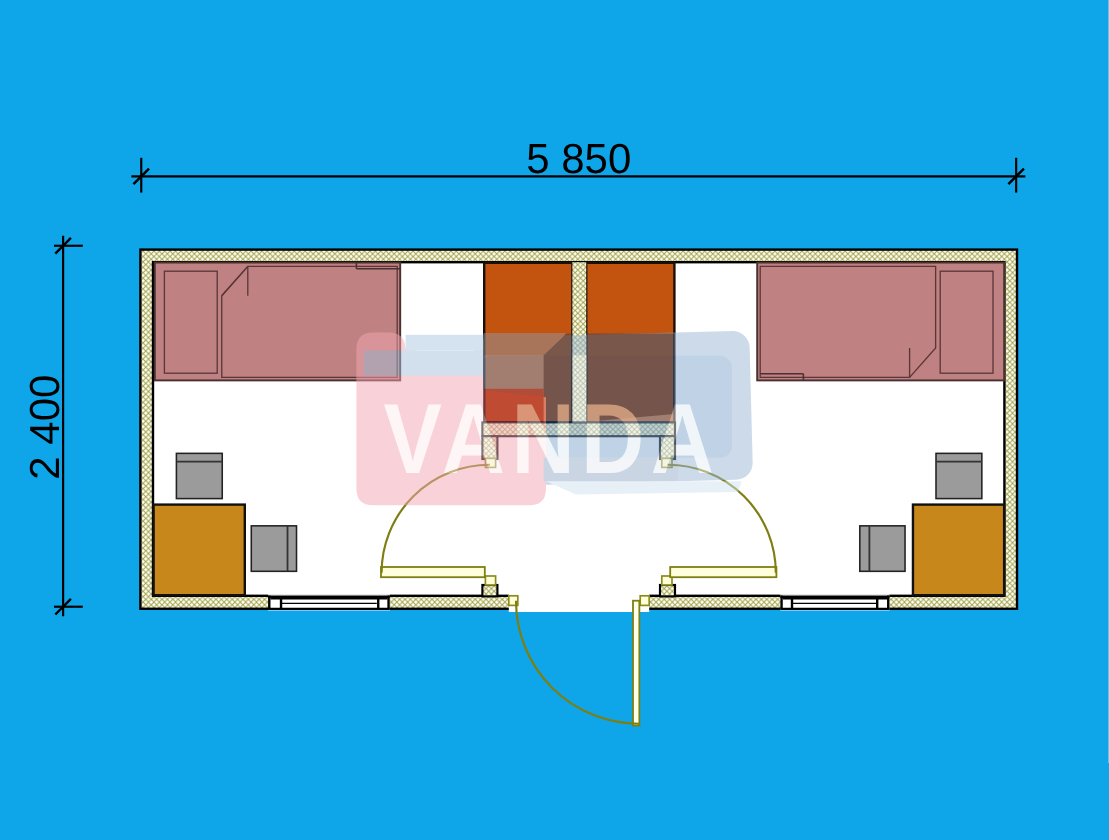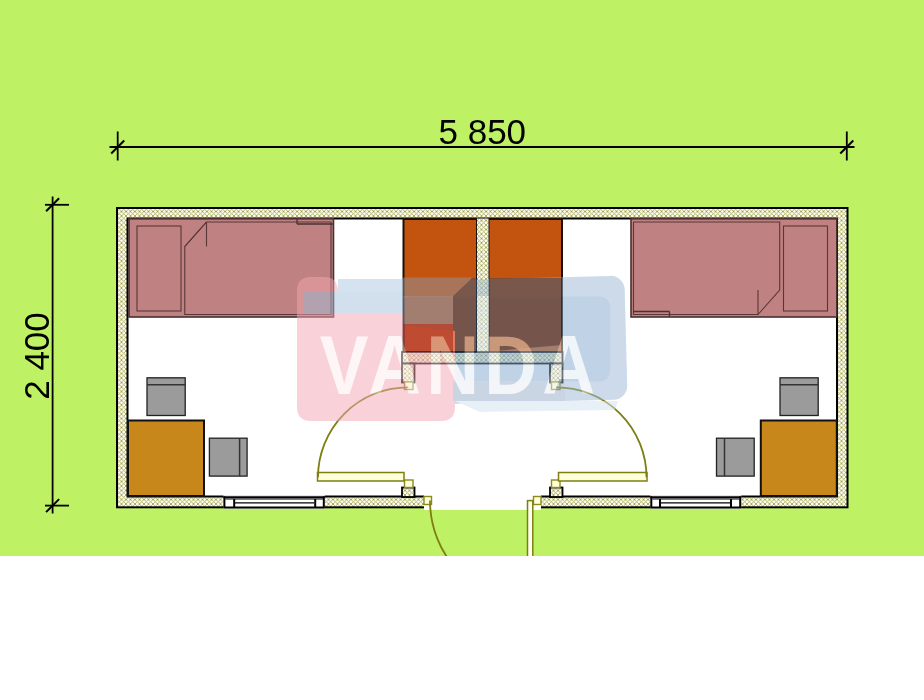--- a/index.html
+++ b/index.html
@@ -1,16 +1,16 @@
 <!DOCTYPE html>
 <html><head>
 <meta charset="utf-8">
 <style>
   html,body{margin:0;padding:0;background:#fff;}
-  #page{width:924px;height:556px;position:relative;overflow:hidden;background:#bef264;}
+  #page{width:924px;height:700px;position:relative;overflow:hidden;background:#0ea5e9;}
   svg{display:block;}
   text{font-family:"Liberation Sans", sans-serif;}
 </style>
 </head>
 <body>
 <div id="page">
 <svg width="924" height="700" viewBox="0 0 924 700">
 <defs>
   <pattern id="hatch" patternUnits="userSpaceOnUse" width="4.5" height="4.5">
     <rect width="4.5" height="4.5" fill="#fefef5"></rect>

